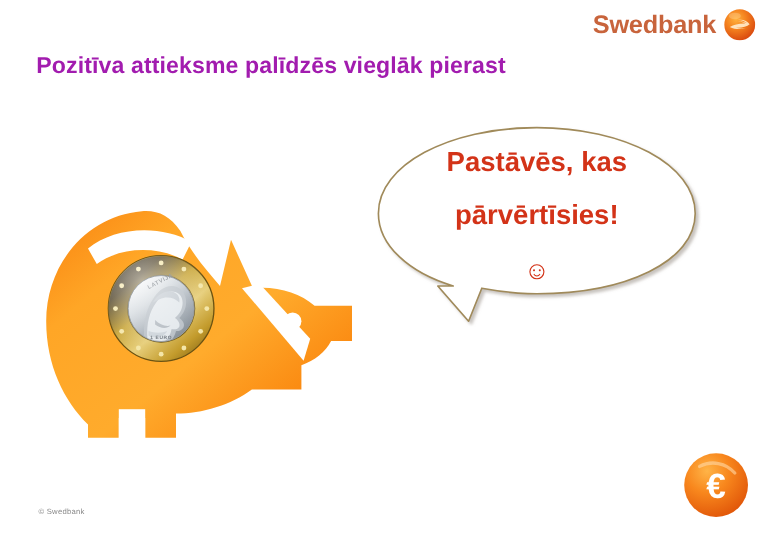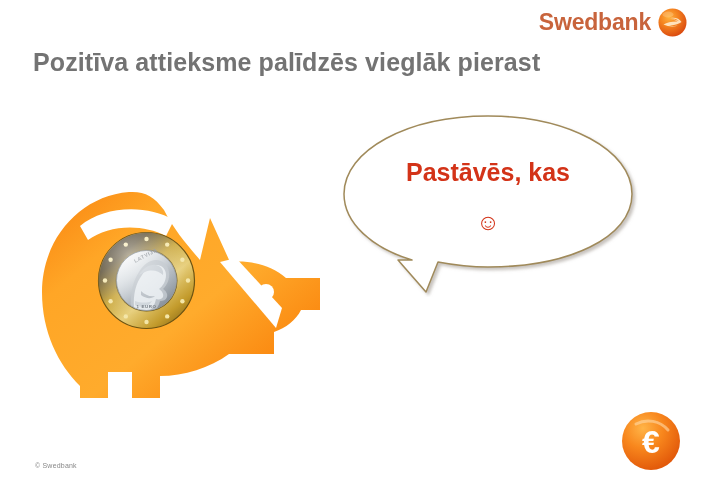--- a/index.html
+++ b/index.html
@@ -44,23 +44,23 @@
     width: 29px;
     height: 29px;
     position: relative;
   }
 
   
   #slide-title {
     position: absolute;
     left: 33px;
     top: 48px;
-    font-size: 25px;
+    font-size: 21px;
     font-weight: bold;
-    color: #737373;
+    color: #a21caf;
     letter-spacing: 0.1px;
     white-space: nowrap;
   }
 
   
   #piggy-bank {
     position: absolute;
     left: 24px;
     top: 182px;
     width: 318px;
@@ -281,20 +281,21 @@
                  C 70 4, 6 38, 6 82
                  C 6 111, 34 136, 74 148
                  L 60 148 L 88 180 L 100 150
                  C 116 153, 133 155, 150 155
                  C 230 155, 294 126, 294 82
                  C 294 38, 230 4, 150 4 Z" fill="#ffffff" stroke="#a08a5a" stroke-width="1.5" stroke-linejoin="round"></path>
       </g>
     </svg>
     <div id="bubble-text-layer">
       <div class="bubble-line">Pastāvēs, kas</div>
+      <div class="bubble-line">pārvērtīsies!</div>
       <div id="bubble-smiley">☺</div>
     </div>
   </div>
 
   <div id="euro-badge">
     <svg width="62" height="62" viewBox="0 0 62 62">
       <defs>
         <radialGradient id="euroGrad" cx="36%" cy="28%" r="74%">
           <stop offset="0%" stop-color="#ffb447"></stop>
           <stop offset="46%" stop-color="#f8871d"></stop>

